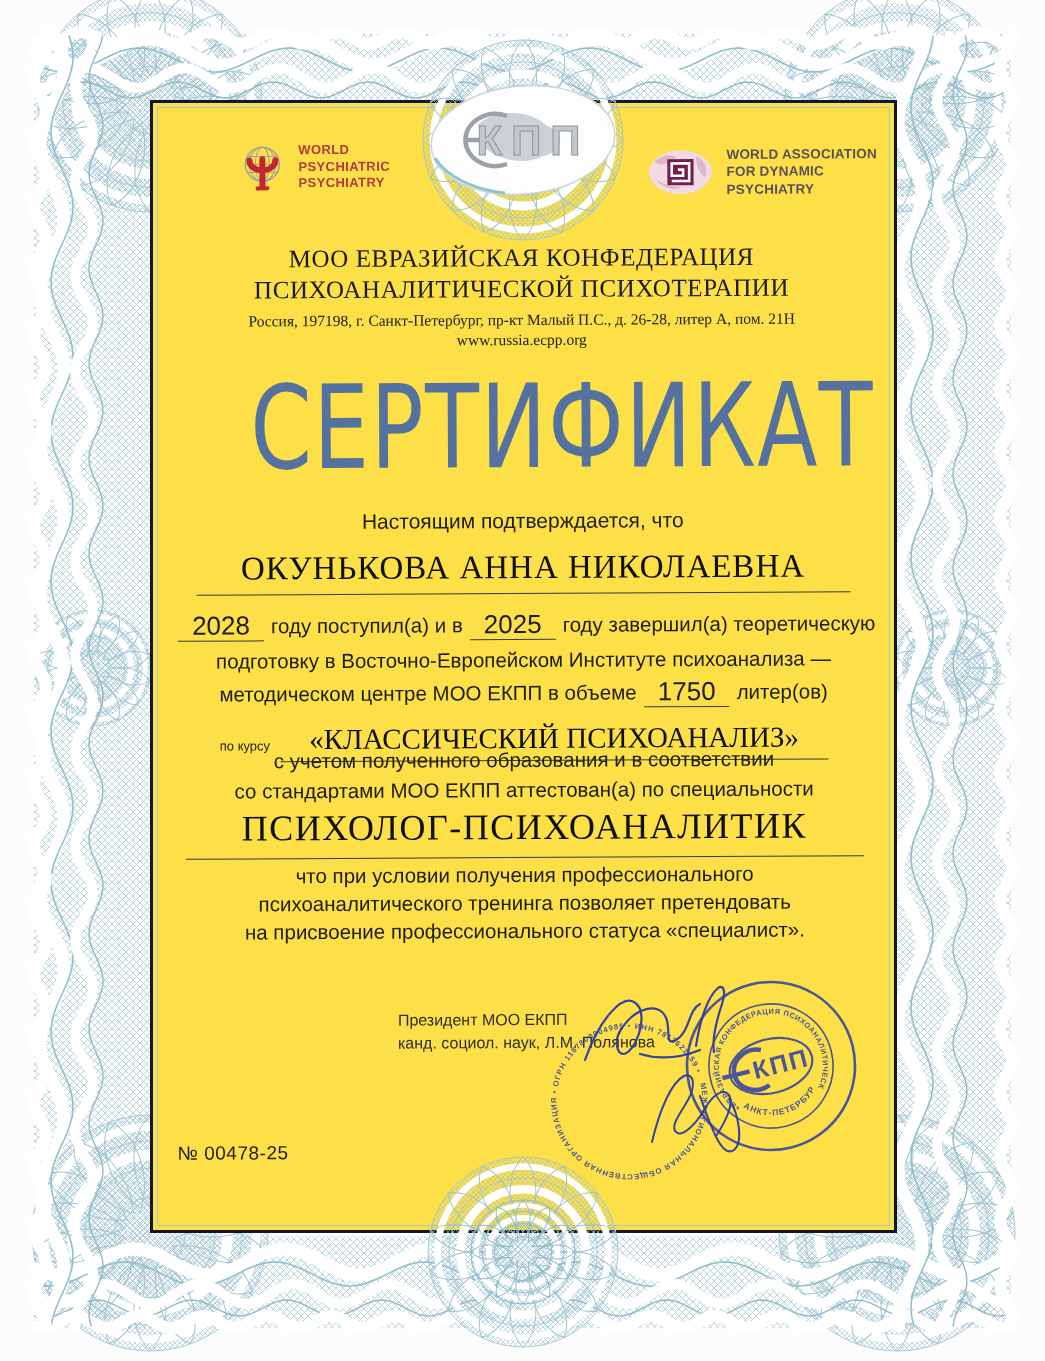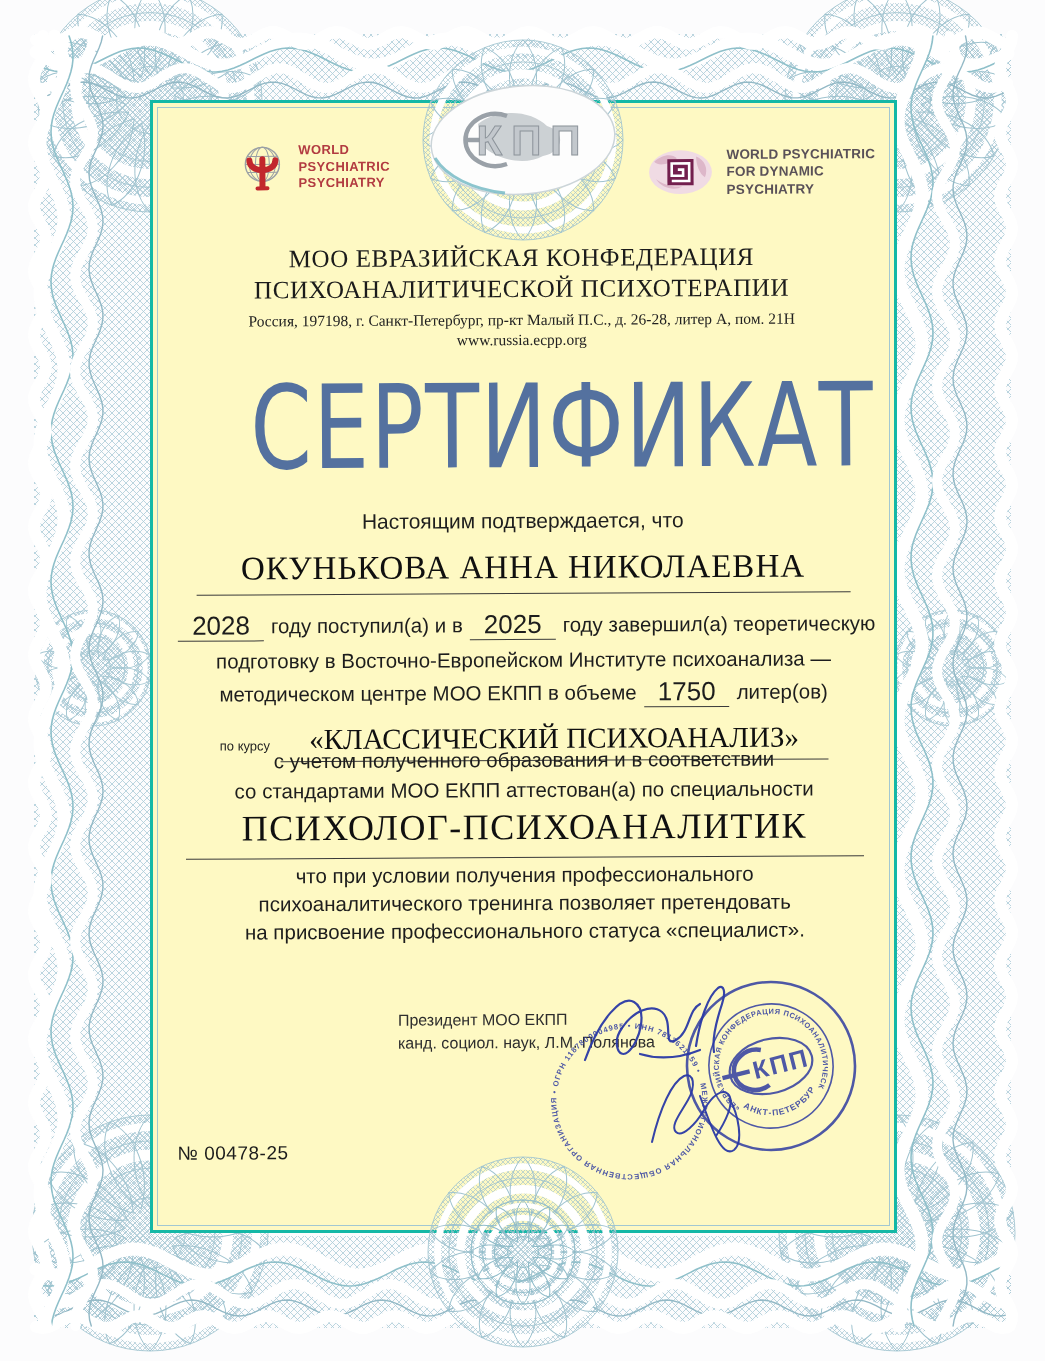--- a/index.html
+++ b/index.html
@@ -1,22 +1,22 @@
 <!DOCTYPE html>
 <html><head>
 <meta charset="utf-8">
 <style>
   html,body{margin:0;padding:0;background:#ffffff;}
   .page{position:relative;width:1045px;height:1361px;background:#fcfcfd;overflow:hidden;
         font-family:"Liberation Sans",sans-serif;}
   svg.deco,svg.overlay{position:absolute;left:0;top:0;width:1045px;height:1361px;}
   svg.overlay{pointer-events:none;}
   
-  .panel{position:absolute;left:150px;top:100px;width:747px;height:1133px;background:#fef9c3;
-         border:3px solid #14b8a6;box-sizing:border-box;z-index:2;}
+  .panel{position:absolute;left:150px;top:100px;width:747px;height:1133px;background:#fde047;
+         border:3px solid #0f172a;box-sizing:border-box;z-index:2;}
   .panel::before{content:"";position:absolute;inset:4px;border:1.5px solid #a2c8d2;pointer-events:none;}
   .content{position:absolute;inset:0;transform:rotate(-0.3deg);}
   .abs{position:absolute;left:0;right:0;}
   .center{text-align:center;}
 
   
   .wpa{position:absolute;left:86px;top:34px;display:flex;align-items:center;gap:10px;}
   .wpa-text{font-size:13px;font-weight:bold;color:#b23b41;line-height:1.28;letter-spacing:.4px;}
   .wadp{position:absolute;left:496px;top:42px;display:flex;align-items:center;gap:12px;}
   .wadp-text{font-size:13.5px;font-weight:bold;color:#5a5158;line-height:1.3;letter-spacing:.2px;}
@@ -284,21 +284,21 @@
     <div class="wadp">
       <svg width="78" height="56" viewBox="-39 -28 78 56">
         <ellipse rx="36" ry="25" fill="#f0dbe4"></ellipse>
         <path d="M-30,-12 C-22,-20 -10,-22 -4,-16 C-12,-10 -24,-6 -30,-12 Z" fill="#ddb7c9"></path>
         <path d="M18,-18 C28,-14 32,-4 28,6 C22,2 18,-8 18,-18 Z" fill="#ddb7c9"></path>
         <path d="M-28,8 C-20,14 -8,18 2,16 C-6,22 -22,18 -28,8 Z" fill="#ddb7c9"></path>
         <rect x="-15" y="-15" width="30" height="30" fill="#731f4e"></rect>
         <path d="M -10,10 H 10 V -10 H -10 V 4 H 3 V -3 H -3" fill="none" stroke="#ffffff" stroke-width="3"></path>
       </svg>
       <div class="wadp-text">
-        <div>WORLD PSYCHIATRIC</div>
+        <div>WORLD ASSOCIATION</div>
         <div>FOR DYNAMIC PSYCHIATRY</div>
       </div>
     </div>
 
     <div class="abs center org1">МОО ЕВРАЗИЙСКАЯ КОНФЕДЕРАЦИЯ</div>
     <div class="abs center org2">ПСИХОАНАЛИТИЧЕСКОЙ ПСИХОТЕРАПИИ</div>
     <div class="abs center addr">Россия, 197198, г. Санкт-Петербург, пр-кт Малый П.С., д. 26-28, литер А, пом. 21Н</div>
     <div class="abs center site">www.russia.ecpp.org</div>
 
     <div class="abs center title">

